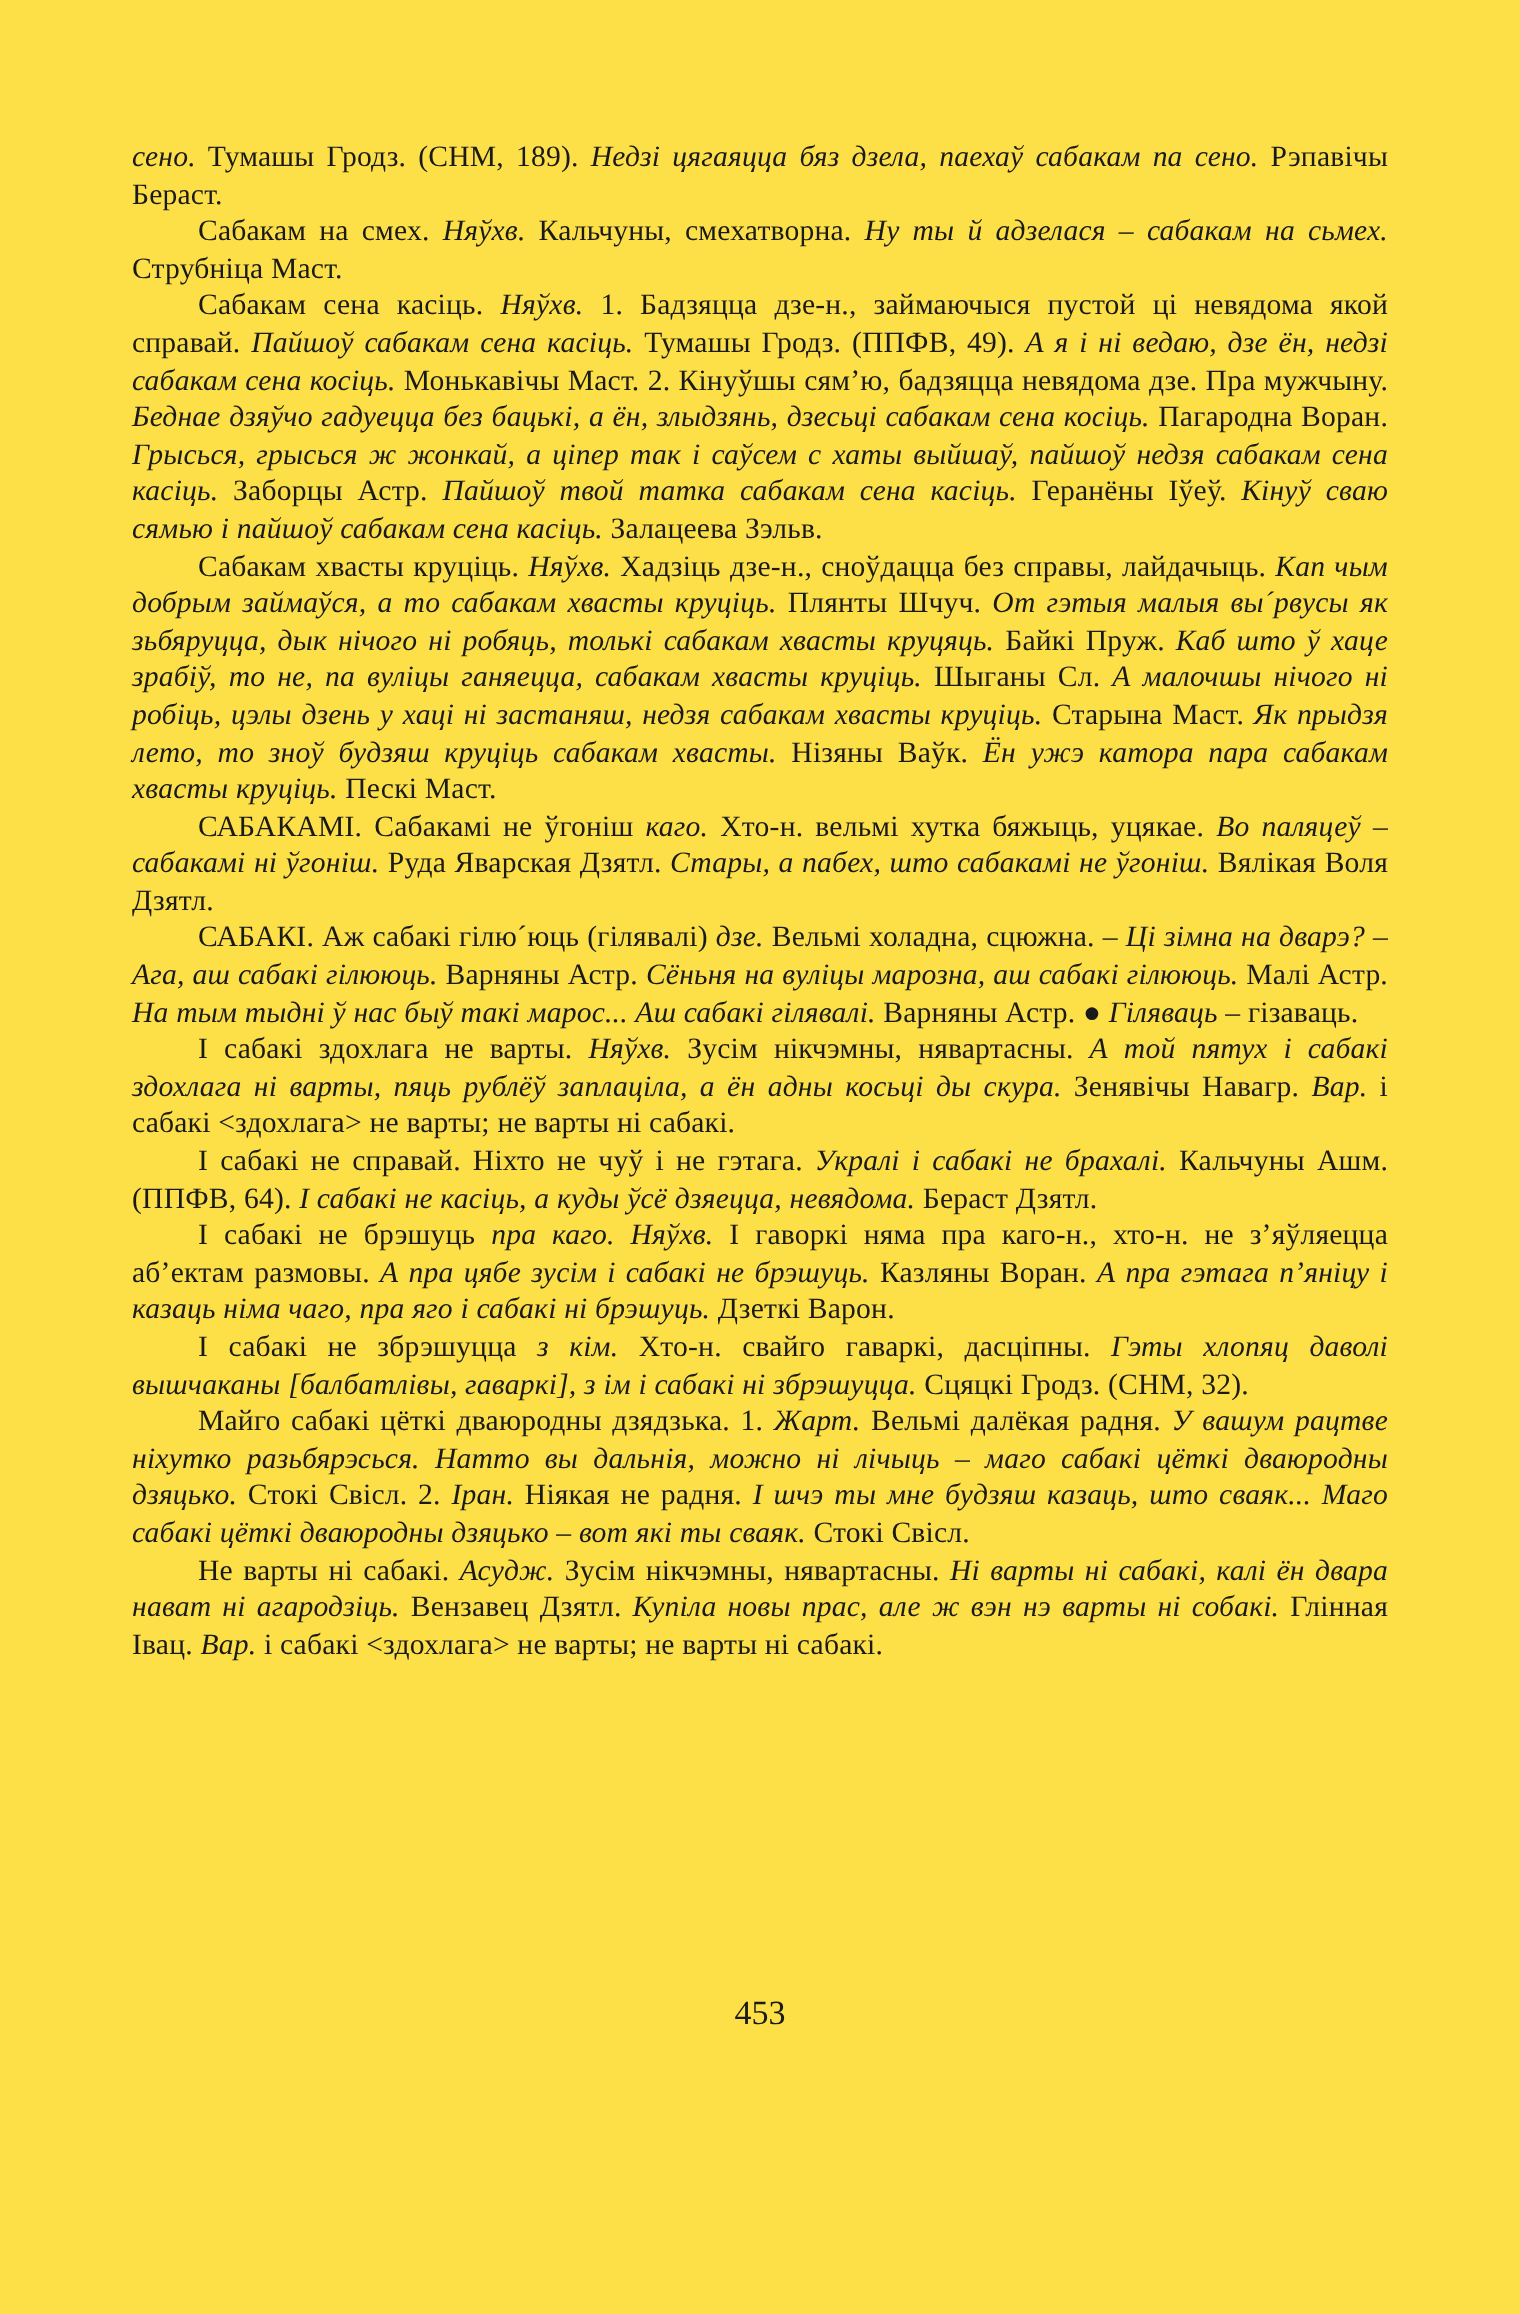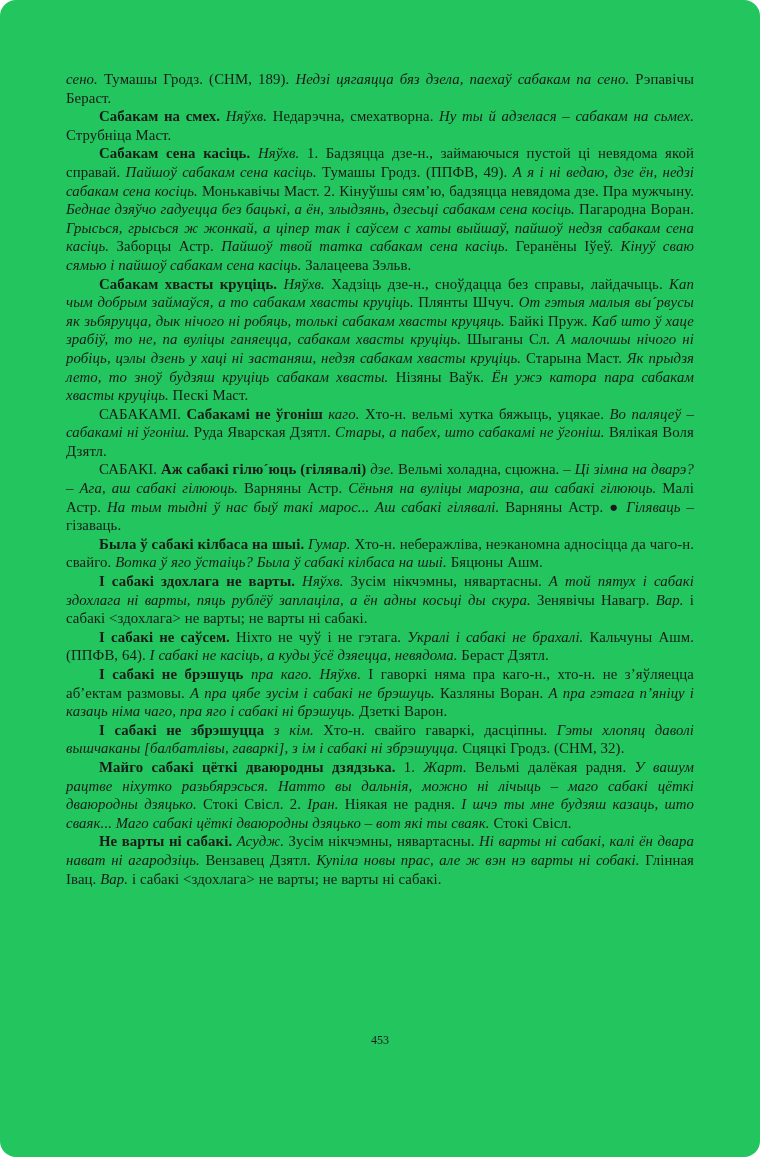--- a/index.html
+++ b/index.html
@@ -11,22 +11,21 @@
     height: 1157px;
     background: #ffffff;
     position: relative;
     font-family: "Liberation Serif", "DejaVu Serif", serif;
     color: #1a1a1a;
     overflow: hidden;
   }
   .page {
     position: absolute;
     inset: 0;
-    background: #22c55e;
-    border-radius: 16px;
+    background: #fde047;
   }
   .text-block {
     position: absolute;
     left: 66px;
     top: 70px;
     width: 628px;
     font-size: 14.8px;
     line-height: 18.6px;
     text-align: justify;
     letter-spacing: 0.1px;
@@ -34,45 +33,44 @@
   .para {
     margin: 0;
     padding: 0;
     text-indent: 0;
   }
   .para.indent {
     text-indent: 33px;
   }
   .n { font-style: normal; font-weight: 400; }
   .i { font-style: italic; font-weight: 400; }
-  .b { font-style: normal; font-weight: 700; }
+  .b { font-style: normal; font-weight: 400; }
   .bi { font-style: italic; font-weight: 400; }
   .page-number {
     position: absolute;
     left: 0;
     right: 0;
-    top: 1030px;
+    top: 997px;
     text-align: center;
-    font-size: 12px;
+    font-size: 17px;
     line-height: 20px;
   }
 </style>
 </head>
 <body>
 
 <div class="page">
   <div class="text-block" id="text-block">
       <p class="para"><span class="i">сено. </span><span class="n">Тумашы Гродз. (СНМ, 189). </span><span class="i">Недзі цягаяцца бяз дзела, паехаў сабакам па сено. </span><span class="n">Рэпавічы Бераст.</span></p>
-      <p class="para indent"><span class="b">Сабакам на смех. </span><span class="i">Няўхв. </span><span class="n">Недарэчна, смехатворна. </span><span class="i">Ну ты й адзелася – сабакам на сьмех. </span><span class="n">Струбніца Маст.</span></p>
+      <p class="para indent"><span class="b">Сабакам на смех. </span><span class="i">Няўхв. </span><span class="n">Кальчуны, смехатворна. </span><span class="i">Ну ты й адзелася – сабакам на сьмех. </span><span class="n">Струбніца Маст.</span></p>
       <p class="para indent"><span class="b">Сабакам сена касіць. </span><span class="i">Няўхв. </span><span class="n">1. Бадзяцца дзе-н., займаючыся пустой ці невядома якой справай. </span><span class="i">Пайшоў сабакам сена касіць. </span><span class="n">Тумашы Гродз. (ППФВ, 49). </span><span class="i">А я і ні ведаю, дзе ён, недзі сабакам сена косіць. </span><span class="n">Монькавічы Маст. 2. Кінуўшы сям’ю, бадзяцца невядома дзе. Пра мужчыну. </span><span class="i">Беднае дзяўчо гадуецца без бацькі, а ён, злыдзянь, дзесьці сабакам сена косіць. </span><span class="n">Пагародна Воран. </span><span class="i">Грысься, грысься ж жонкай, а ціпер так і саўсем с хаты выйшаў, пайшоў недзя сабакам сена касіць. </span><span class="n">Заборцы Астр. </span><span class="i">Пайшоў твой татка сабакам сена касіць. </span><span class="n">Геранёны Іўеў. </span><span class="i">Кінуў сваю сямью і пайшоў сабакам сена касіць. </span><span class="n">Залацеева Зэльв.</span></p>
       <p class="para indent"><span class="b">Сабакам хвасты круціць. </span><span class="i">Няўхв. </span><span class="n">Хадзіць дзе-н., сноўдацца без справы, лайдачыць. </span><span class="i">Кап чым добрым займаўся, а то сабакам хвасты круціць. </span><span class="n">Плянты Шчуч. </span><span class="i">От гэтыя малыя вы´рвусы як зьбяруцца, дык нічого ні робяць, толькі сабакам хвасты круцяць. </span><span class="n">Байкі Пруж. </span><span class="i">Каб што ў хаце зрабіў, то не, па вуліцы ганяецца, сабакам хвасты круціць. </span><span class="n">Шыганы Сл. </span><span class="i">А малочшы нічого ні робіць, цэлы дзень у хаці ні застаняш, недзя сабакам хвасты круціць. </span><span class="n">Старына Маст. </span><span class="i">Як прыдзя лето, то зноў будзяш круціць сабакам хвасты. </span><span class="n">Нізяны Ваўк. </span><span class="i">Ён ужэ катора пара сабакам хвасты круціць. </span><span class="n">Пескі Маст.</span></p>
       <p class="para indent"><span class="n">САБАКАМІ. </span><span class="b">Сабакамі не ўгоніш </span><span class="i">каго. </span><span class="n">Хто-н. вельмі хутка бяжыць, уцякае. </span><span class="i">Во паляцеў – сабакамі ні ўгоніш. </span><span class="n">Руда Яварская Дзятл. </span><span class="i">Стары, а пабех, што сабакамі не ўгоніш. </span><span class="n">Вялікая Воля Дзятл.</span></p>
       <p class="para indent"><span class="n">САБАКІ. </span><span class="b">Аж сабакі гілю´юць (гілявалі) </span><span class="i">дзе. </span><span class="n">Вельмі холадна, сцюжна. </span><span class="i">– Ці зімна на дварэ? – Ага, аш сабакі гілююць. </span><span class="n">Варняны Астр. </span><span class="i">Сёньня на вуліцы марозна, аш сабакі гілююць. </span><span class="n">Малі Астр. </span><span class="i">На тым тыдні ў нас быў такі марос... Аш сабакі гілявалі. </span><span class="n">Варняны Астр. ● </span><span class="i">Гіляваць </span><span class="n">– гізаваць.</span></p>
-      <p class="para indent"><span class="b">Была ў сабакі кілбаса на шыі. </span><span class="i">Гумар. </span><span class="n">Хто-н. неберажліва, неэканомна адносіцца да чаго-н. свайго. </span><span class="i">Вотка ў яго ўстаіць? Была ў сабакі кілбаса на шыі. </span><span class="n">Бяцюны Ашм.</span></p>
       <p class="para indent"><span class="b">І сабакі здохлага не варты. </span><span class="i">Няўхв. </span><span class="n">Зусім нікчэмны, нявартасны. </span><span class="i">А той пятух і сабакі здохлага ні варты, пяць рублёў заплаціла, а ён адны косьці ды скура. </span><span class="n">Зенявічы Навагр. </span><span class="bi">Вар. </span><span class="n">і сабакі &lt;здохлага&gt; не варты; не варты ні сабакі.</span></p>
-      <p class="para indent"><span class="b">І сабакі не саўсем. </span><span class="n">Ніхто не чуў і не гэтага. </span><span class="i">Укралі і сабакі не брахалі. </span><span class="n">Кальчуны Ашм. (ППФВ, 64). </span><span class="i">І сабакі не касіць, а куды ўсё дзяецца, невядома. </span><span class="n">Бераст Дзятл.</span></p>
+      <p class="para indent"><span class="b">І сабакі не справай. </span><span class="n">Ніхто не чуў і не гэтага. </span><span class="i">Укралі і сабакі не брахалі. </span><span class="n">Кальчуны Ашм. (ППФВ, 64). </span><span class="i">І сабакі не касіць, а куды ўсё дзяецца, невядома. </span><span class="n">Бераст Дзятл.</span></p>
       <p class="para indent"><span class="b">І сабакі не брэшуць </span><span class="i">пра каго. Няўхв. </span><span class="n">І гаворкі няма пра каго-н., хто-н. не з’яўляецца аб’ектам размовы. </span><span class="i">А пра цябе зусім і сабакі не брэшуць. </span><span class="n">Казляны Воран. </span><span class="i">А пра гэтага п’яніцу і казаць німа чаго, пра яго і сабакі ні брэшуць. </span><span class="n">Дзеткі Варон.</span></p>
       <p class="para indent"><span class="b">І сабакі не збрэшуцца </span><span class="i">з кім. </span><span class="n">Хто-н. свайго гаваркі, дасціпны. </span><span class="i">Гэты хлопяц даволі вышчаканы [балбатлівы, гаваркі], з ім і сабакі ні збрэшуцца. </span><span class="n">Сцяцкі Гродз. (СНМ, 32).</span></p>
       <p class="para indent"><span class="b">Майго сабакі цёткі дваюродны дзядзька. </span><span class="n">1. </span><span class="i">Жарт. </span><span class="n">Вельмі далёкая радня. </span><span class="i">У вашум рацтве ніхутко разьбярэсься. Натто вы дальнія, можно ні лічыць – маго сабакі цёткі дваюродны дзяцько. </span><span class="n">Стокі Свісл.  2. </span><span class="i">Іран. </span><span class="n">Ніякая не радня. </span><span class="i">І шчэ ты мне будзяш казаць, што сваяк... Маго сабакі цёткі дваюродны дзяцько – вот які ты сваяк. </span><span class="n">Стокі Свісл.</span></p>
       <p class="para indent"><span class="b">Не варты ні сабакі. </span><span class="i">Асудж. </span><span class="n">Зусім нікчэмны, нявартасны. </span><span class="i">Ні варты ні сабакі, калі ён двара нават ні агародзіць. </span><span class="n">Вензавец Дзятл. </span><span class="i">Купіла новы прас, але ж вэн нэ варты ні собакі. </span><span class="n">Глінная Івац. </span><span class="bi">Вар. </span><span class="n">і сабакі &lt;здохлага&gt;  не варты; не варты ні сабакі.</span></p>
     </div>
   <div class="page-number">453</div>
 </div>
 
 </body></html>

